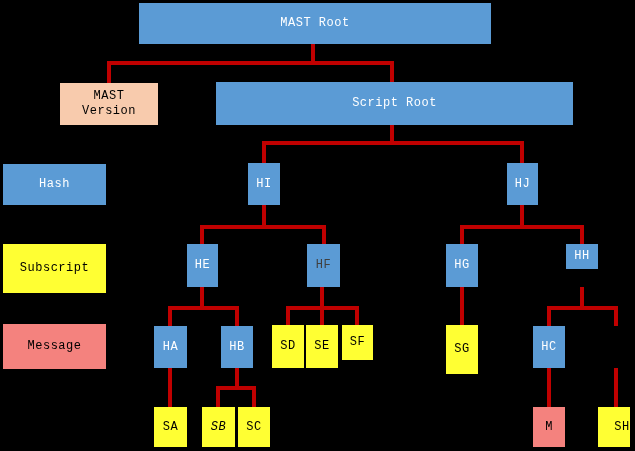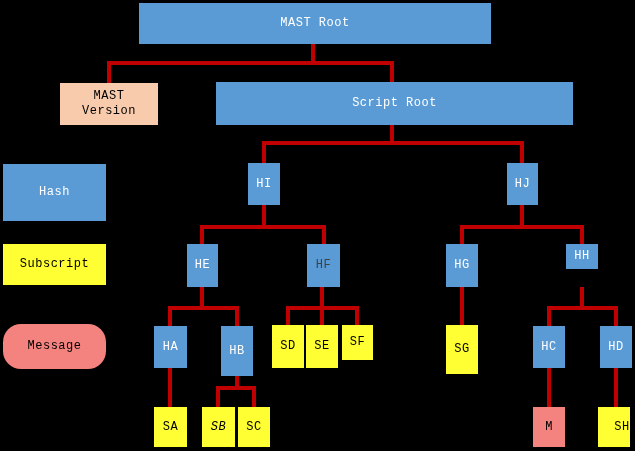--- a/index.html
+++ b/index.html
@@ -67,35 +67,34 @@
     <div class="seg" style="left: 235px; top: 368px; width: 4px; height: 22px; background: rgb(192, 0, 0);"></div>
     <div class="seg" style="left: 216px; top: 386px; width: 40px; height: 4px; background: rgb(192, 0, 0);"></div>
     <div class="seg" style="left: 216px; top: 386px; width: 4px; height: 21px; background: rgb(192, 0, 0);"></div>
     <div class="seg" style="left: 252px; top: 386px; width: 4px; height: 21px; background: rgb(192, 0, 0);"></div>
     <div class="seg" style="left: 547px; top: 368px; width: 4px; height: 39px; background: rgb(192, 0, 0);"></div>
     <div class="seg" style="left: 614px; top: 368px; width: 4px; height: 39px; background: rgb(192, 0, 0);"></div>
     <div class="node" style="left: 139px; top: 3px; width: 352px; height: 41px; background: rgb(91, 155, 213); color: rgb(255, 255, 255);">MAST Root</div>
     <div class="node" style="left: 60px; top: 83px; width: 98px; height: 42px; background: rgb(248, 203, 173); color: rgb(0, 0, 0);">MAST
 Version</div>
     <div class="node" style="left: 216px; top: 82px; width: 357px; height: 43px; background: rgb(91, 155, 213); color: rgb(255, 255, 255);">Script Root</div>
-    <div class="node" style="left: 3px; top: 164px; width: 103px; height: 57px; background: rgb(91, 155, 213); color: rgb(255, 255, 255);">Hash</div>
-    <div class="node" style="left: 3px; top: 244px; width: 103px; height: 41px; background: rgb(255, 255, 51); color: rgb(0, 0, 0);">Subscript</div>
-    <div class="node" style="left: 3px; top: 324px; width: 103px; height: 45px; background: rgb(244, 130, 126); color: rgb(0, 0, 0); border-radius: 18px;">Message</div>
+    <div class="node" style="left: 3px; top: 164px; width: 103px; height: 41px; background: rgb(91, 155, 213); color: rgb(255, 255, 255);">Hash</div>
+    <div class="node" style="left: 3px; top: 244px; width: 103px; height: 49px; background: rgb(255, 255, 51); color: rgb(0, 0, 0);">Subscript</div>
+    <div class="node" style="left: 3px; top: 324px; width: 103px; height: 45px; background: rgb(244, 130, 126); color: rgb(0, 0, 0);">Message</div>
     <div class="node" style="left: 248px; top: 163px; width: 32px; height: 42px; background: rgb(91, 155, 213); color: rgb(255, 255, 255);">HI</div>
     <div class="node" style="left: 507px; top: 163px; width: 31px; height: 42px; background: rgb(91, 155, 213); color: rgb(255, 255, 255);">HJ</div>
     <div class="node" style="left: 187px; top: 244px; width: 31px; height: 43px; background: rgb(91, 155, 213); color: rgb(255, 255, 255);">HE</div>
     <div class="node" style="left: 307px; top: 244px; width: 33px; height: 43px; background: rgb(91, 155, 213); color: #404040;">HF</div>
     <div class="node" style="left: 446px; top: 244px; width: 32px; height: 43px; background: rgb(91, 155, 213); color: rgb(255, 255, 255);">HG</div>
     <div class="node" style="left: 566px; top: 244px; width: 32px; height: 25px; background: rgb(91, 155, 213); color: rgb(255, 255, 255);">HH</div>
     <div class="node" style="left: 154px; top: 326px; width: 33px; height: 42px; background: rgb(91, 155, 213); color: rgb(255, 255, 255);">HA</div>
-    <div class="node" style="left: 221px; top: 326px; width: 32px; height: 50px; background: rgb(91, 155, 213); color: rgb(255, 255, 255);">HB</div>
+    <div class="node" style="left: 221px; top: 326px; width: 32px; height: 42px; background: rgb(91, 155, 213); color: rgb(255, 255, 255);">HB</div>
     <div class="node" style="left: 272px; top: 325px; width: 32px; height: 43px; background: rgb(255, 255, 51); color: rgb(0, 0, 0);">SD</div>
     <div class="node" style="left: 306px; top: 325px; width: 32px; height: 43px; background: rgb(255, 255, 51); color: rgb(0, 0, 0);">SE</div>
     <div class="node" style="left: 342px; top: 325px; width: 31px; height: 35px; background: rgb(255, 255, 51); color: rgb(0, 0, 0);">SF</div>
     <div class="node" style="left: 446px; top: 325px; width: 32px; height: 49px; background: rgb(255, 255, 51); color: rgb(0, 0, 0);">SG</div>
     <div class="node" style="left: 533px; top: 326px; width: 32px; height: 42px; background: rgb(91, 155, 213); color: rgb(255, 255, 255);">HC</div>
-    <div class="node" style="left: 600px; top: 326px; width: 32px; height: 42px; background: rgb(91, 155, 213); color: rgb(255, 255, 255);">HD</div>
     <div class="node" style="left: 154px; top: 407px; width: 33px; height: 40px; background: rgb(255, 255, 51); color: rgb(0, 0, 0);">SA</div>
     <div class="node" style="left: 202px; top: 407px; width: 33px; height: 40px; background: rgb(255, 255, 51); color: rgb(0, 0, 0); font-style: italic;">SB</div>
     <div class="node" style="left: 238px; top: 407px; width: 32px; height: 40px; background: rgb(255, 255, 51); color: rgb(0, 0, 0);">SC</div>
     <div class="node" style="left: 533px; top: 407px; width: 32px; height: 40px; background: rgb(244, 130, 126); color: rgb(0, 0, 0);">M</div>
     <div class="node" style="left: 598px; top: 407px; width: 32px; height: 40px; background: rgb(255, 255, 51); color: rgb(0, 0, 0); padding-left: 16px;">SH</div>
   </div>
 
 </body></html>

